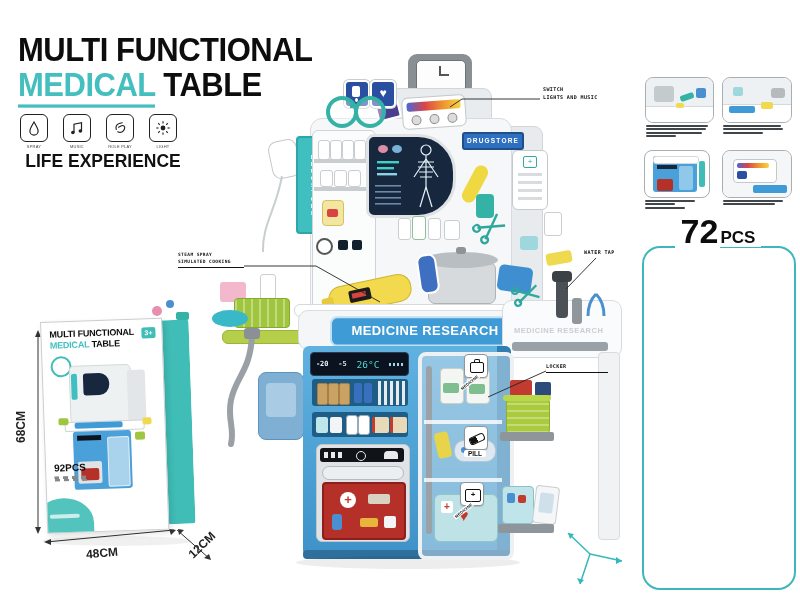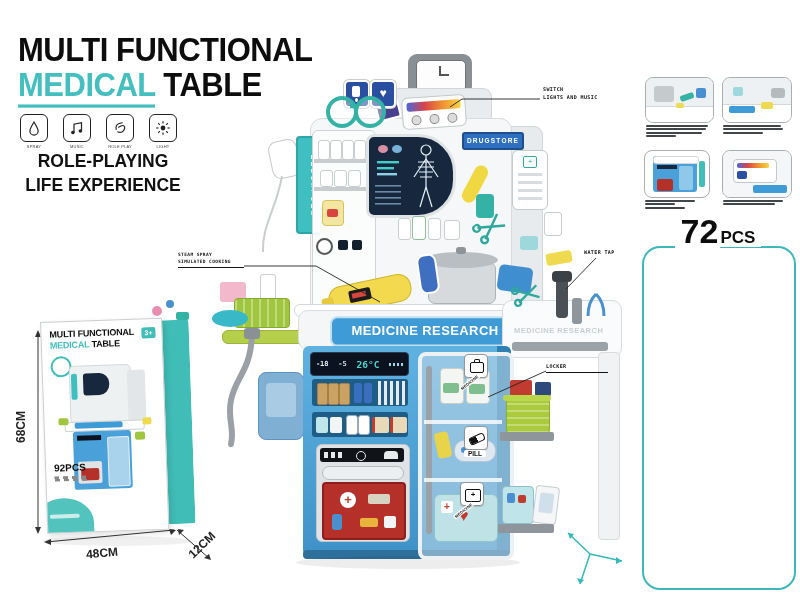--- a/index.html
+++ b/index.html
@@ -87,21 +87,20 @@
               <line x1="16.3" y1="7.7" x2="18.4" y2="5.6"></line>
               <line x1="5.6" y1="18.4" x2="7.7" y2="16.3"></line>
             </g>
           </svg>
       </div>
       <div class="flabel">LIGHT</div>
     </div>
   </div>
 
   <div class="abs tagline">
-    <div>ROLE-PLAYING</div>
     <div>LIFE EXPERIENCE</div>
   </div>
 
   <div class="abs" style="left:408px;top:54px;width:64px;height:42px;background:#8a8f94;border-radius:9px;"></div>
   <div class="abs" style="left:416px;top:60px;width:48px;height:30px;background:#fdfdfd;border:1px solid #6d7276;border-radius:5px;"></div>
   <div class="abs" style="left:439px;top:66px;width:1.6px;height:10px;background:#555;"></div>
   <div class="abs" style="left:440px;top:74px;width:9px;height:1.6px;background:#555;"></div>
 
   <div class="abs" style="left:390px;top:88px;width:100px;height:44px;background:#e9ecee;border:1px solid #d2d6d8;border-radius:9px;"></div>
   <div class="abs" style="left:455px;top:126px;width:86px;height:222px;background:#e7ebed;border:1px solid #d2d6d8;border-radius:9px;"></div>
@@ -249,23 +248,23 @@
         <path d="M20 24 C20 12 16 6 12 2"></path>
       </g>
     </svg>
 
   <div class="abs" style="left:303px;top:346px;width:208px;height:210px;background:linear-gradient(180deg,#5fb2e0,#3e92c8);border-radius:6px;"></div>
   <div class="abs" style="left:497px;top:346px;width:14px;height:210px;background:#2f7fb2;border-radius:0 6px 6px 0;"></div>
   <div class="abs" style="left:303px;top:550px;width:208px;height:9px;background:#2e6f9c;border-radius:4px;"></div>
   <div class="abs" style="left:296px;top:556px;width:224px;height:13px;background:rgba(0,0,0,.07);border-radius:50%;"></div>
 
   <div class="abs" style="left:310px;top:352px;width:97px;height:22px;background:#0c1320;border:1px solid #2a3a50;border-radius:4px;display:flex;align-items:center;justify-content:space-around;">
-    <span class="mono" style="color:#e8f4f8;font-size:7px;font-weight:700;">-18</span>
+    <span class="mono" style="color:#e8f4f8;font-size:7px;font-weight:700;">-20</span>
     <span class="mono" style="color:#cfe4ec;font-size:7px;font-weight:700;">-5</span>
-    <span class="mono" style="color:#4fd6d0;font-size:9.5px;font-weight:700;">26°C</span>
+    <span class="mono" style="color:#4fd6d0;font-size:9.5px;font-weight:400;">26°C</span>
     <span style="width:14px;height:3px;background:repeating-linear-gradient(90deg,#9fd8e8 0 2px,transparent 2px 4px);"></span>
   </div>
 
   <div class="abs" style="left:312px;top:379px;width:96px;height:27px;background:#1d5d86;border-radius:3px;">
     <div style="position:absolute;left:5px;top:4px;width:9px;height:20px;background:#c9a264;border:1px solid #a87f42;border-radius:2px;"></div>
     <div style="position:absolute;left:16px;top:4px;width:9px;height:20px;background:#c9a264;border:1px solid #a87f42;border-radius:2px;"></div>
     <div style="position:absolute;left:27px;top:4px;width:9px;height:20px;background:#c9a264;border:1px solid #a87f42;border-radius:2px;"></div>
     <div style="position:absolute;left:42px;top:4px;width:8px;height:20px;background:#3a6fc0;border-radius:2px;"></div>
     <div style="position:absolute;left:52px;top:4px;width:8px;height:20px;background:#3a6fc0;border-radius:2px;"></div>
     <div style="position:absolute;left:66px;top:2px;width:3px;height:24px;background:#e8eaec;"></div>

